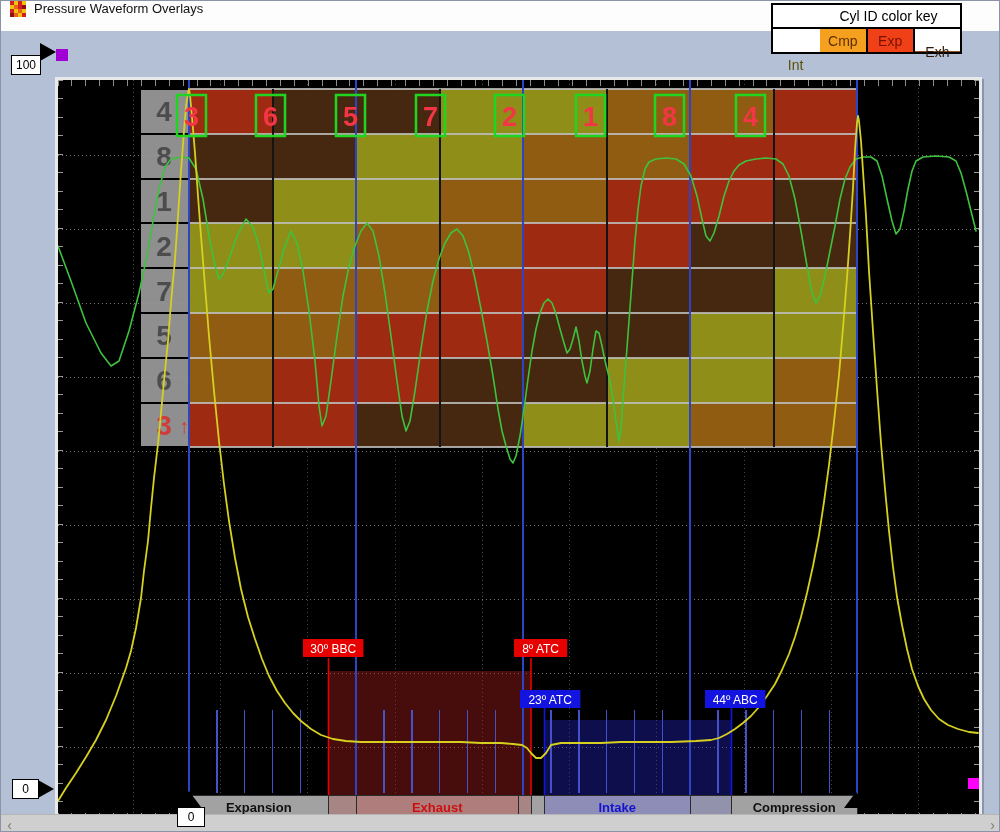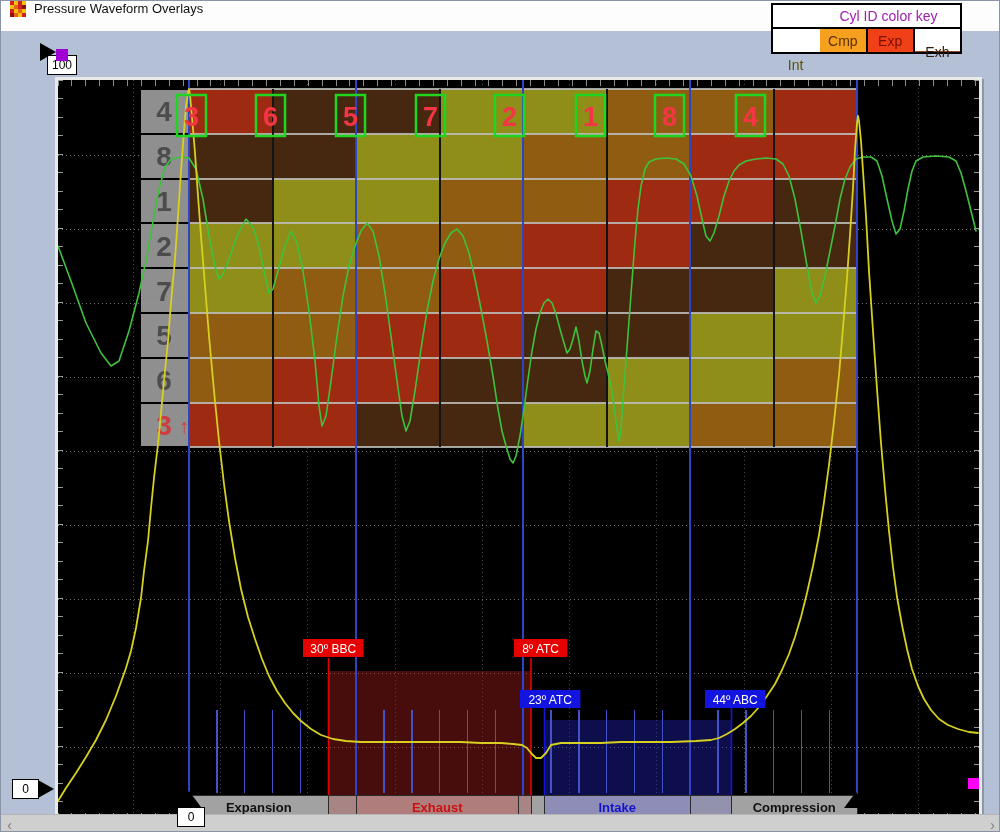--- a/index.html
+++ b/index.html
@@ -15,21 +15,21 @@
   #chart-svg{position:absolute;left:3px;top:3px;background:#000;display:block;}
   .val-box{position:absolute;background:#fff;border:1px solid #000;color:#000;
            font-size:12px;display:flex;align-items:center;justify-content:center;z-index:5;}
   .tri-right{position:absolute;width:0;height:0;border-top:9px solid transparent;
              border-bottom:9px solid transparent;border-left:16px solid #000;z-index:5;}
   .tri-up{position:absolute;width:0;height:0;border-left:12px solid transparent;
           border-right:12px solid transparent;border-bottom:16px solid #000;z-index:5;}
   .corner-sq{position:absolute;z-index:6;}
   .color-key{position:absolute;left:770px;top:2px;width:187px;z-index:10;
              border:2px solid #000;background:#fff;}
-  .key-title{height:22px;font-size:14px;color:#a21caf;display:flex;align-items:center;justify-content:center;padding-left:44px;}
+  .key-title{height:22px;font-size:14px;color:#000000;display:flex;align-items:center;justify-content:center;padding-left:44px;}
   .key-cells{display:flex;height:23px;border-top:2px solid #000;}
   .key-cell{flex:1;display:flex;align-items:center;justify-content:center;
             font-size:14px;border-right:2px solid #000;}
   .key-cell:last-child{border-right:none;}
   .hscroll{position:absolute;left:0;top:813px;width:1000px;height:19px;background:#cfcfcf;
            border-top:1px solid #b5b5b5;z-index:4;}
   .hscroll .arr{position:absolute;top:0;width:17px;height:19px;color:#7a7a7a;font-size:14px;
                 display:flex;align-items:center;justify-content:center;}
   .arr-left{left:0;}
   .arr-right{right:0;}
@@ -488,21 +488,21 @@
             <rect x="456" y="559" width="53.2" height="18" fill="#e60000"></rect>
             <text x="482.6" y="572.5" text-anchor="middle" font-size="12" fill="#fff">8º ATC</text>
             <rect x="462" y="610" width="60.4" height="18" fill="#1414e0"></rect>
             <text x="492.2" y="623.5" text-anchor="middle" font-size="12" fill="#fff">23º ATC</text>
             <rect x="647" y="610" width="60.4" height="18" fill="#1414e0"></rect>
             <text x="677.2" y="623.5" text-anchor="middle" font-size="12" fill="#fff">44º ABC</text>
           </g>
         </svg>
     </div>
 
-    <div class="val-box" style="left:10px;top:24px;width:28px;height:18px;margin-left:36px;">100</div>
+    <div class="val-box" style="left:10px;top:24px;width:28px;height:18px;">100</div>
     <div class="tri-right" style="left:39px;top:12px;"></div>
     <div class="corner-sq" id="sq-topleft" style="left: 55px; top: 18px; width: 12px; height: 12px; background: rgb(160, 0, 212);"></div>
 
     <div class="val-box" style="left:11px;top:748px;width:25px;height:18px;">0</div>
     <div class="tri-right" style="left:37px;top:749px;"></div>
     <div class="corner-sq" id="sq-botright" style="left: 967px; top: 747px; width: 11px; height: 11px; background: rgb(255, 0, 255);"></div>
 
     <div class="tri-up" style="left:176px;top:760px;"></div>
     <div class="val-box" style="left:176px;top:776px;width:26px;height:18px;">0</div>
 

